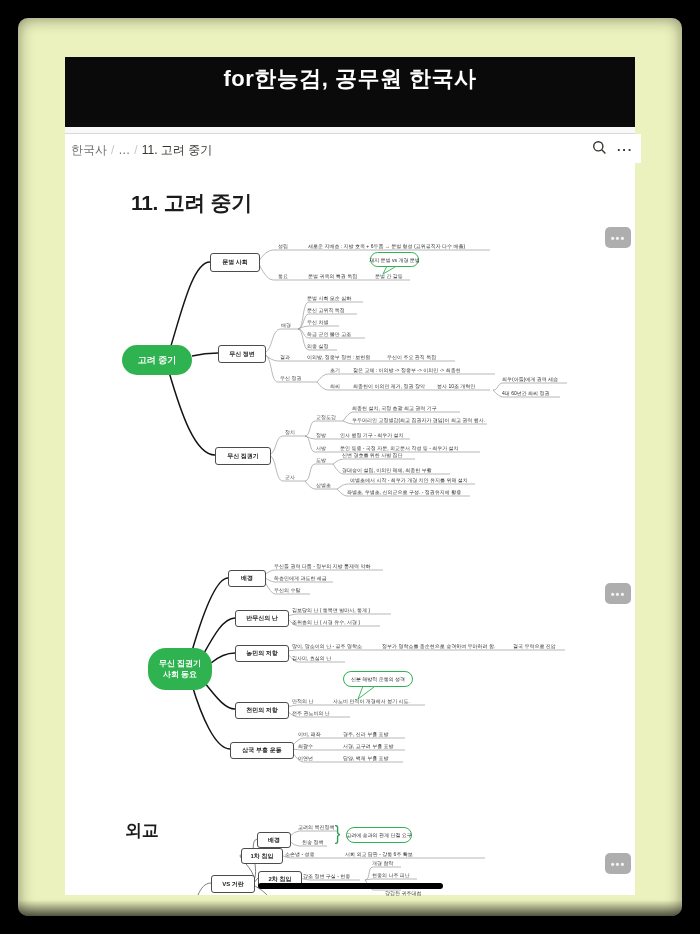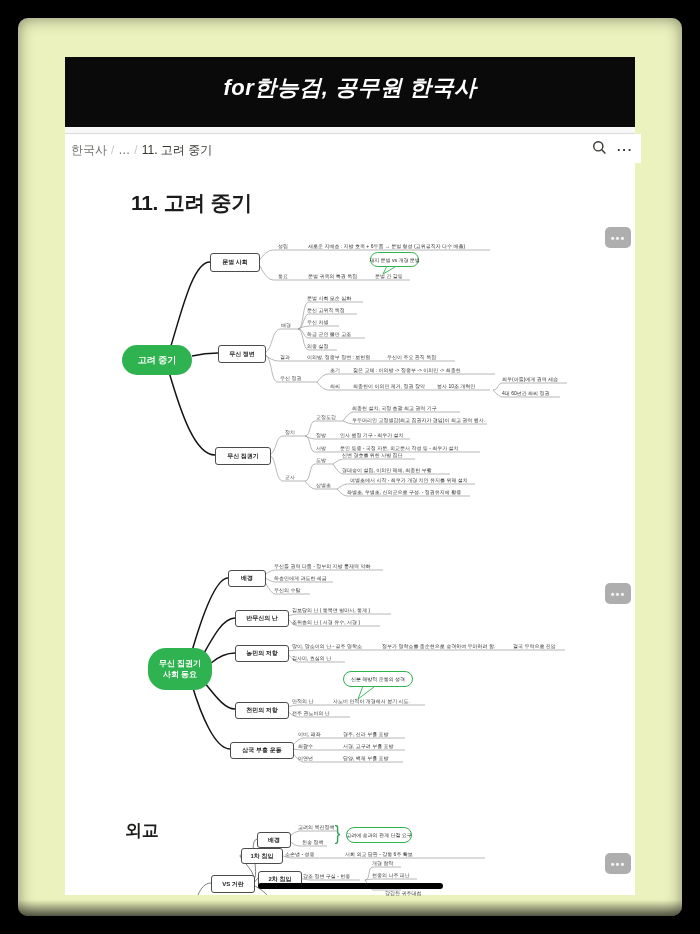--- a/index.html
+++ b/index.html
@@ -1,21 +1,21 @@
 <!DOCTYPE html>
 <html><head>
 <meta charset="utf-8">
 <style>
   html,body{margin:0;padding:0;}
   body{width:700px;height:934px;position:relative;background:#000;font-family:"Liberation Sans","DejaVu Sans",sans-serif;overflow:hidden;}
   .wallpaper{position:absolute;left:18px;top:18px;width:664px;height:898px;background:#ecf2bd;border-radius:10px;box-shadow:inset 0 0 16px rgba(0,0,0,.45);}
   .wallpaper::after{content:"";position:absolute;left:0;right:0;bottom:0;height:16px;background:linear-gradient(to bottom,rgba(0,0,0,0),rgba(0,0,0,.55));border-radius:0 0 10px 10px;}
   .banner{position:absolute;left:65px;top:57px;width:570px;height:70px;background:#0a0a0a;z-index:30;color:#fff;text-align:center;}
   .banner .l1{font-size:19px;font-weight:700;margin-top:7px;letter-spacing:.5px;}
-  .banner .l2{font-size:22px;font-weight:800;margin-top:16px;letter-spacing:.5px;font-style:italic;}
+  .banner .l2{font-size:22px;font-weight:800;margin-top:7px;letter-spacing:.5px;}
   .sheet{position:absolute;left:65px;top:105px;width:570px;height:790px;background:#fff;z-index:10;}
   
   .toolbar{position:absolute;left:0;top:0;width:570px;height:28px;background:#f8f8f9;border-bottom:1px solid #d9d9db;}
   .tb{position:absolute;white-space:nowrap;}
   .blue{color:#0a7aff;}
   .urlgroup{position:absolute;left:0;right:0;top:6px;display:flex;justify-content:center;align-items:center;gap:4px;}
   .url{font-size:11px;color:#1c1c1e;}
   .lock{display:inline-block;width:7px;height:6px;background:#3a3a3c;border-radius:1px;position:relative;}
   .lock::before{content:"";position:absolute;left:1px;top:-4px;width:3px;height:4px;border:1px solid #3a3a3c;border-bottom:none;border-radius:3px 3px 0 0;}
   

